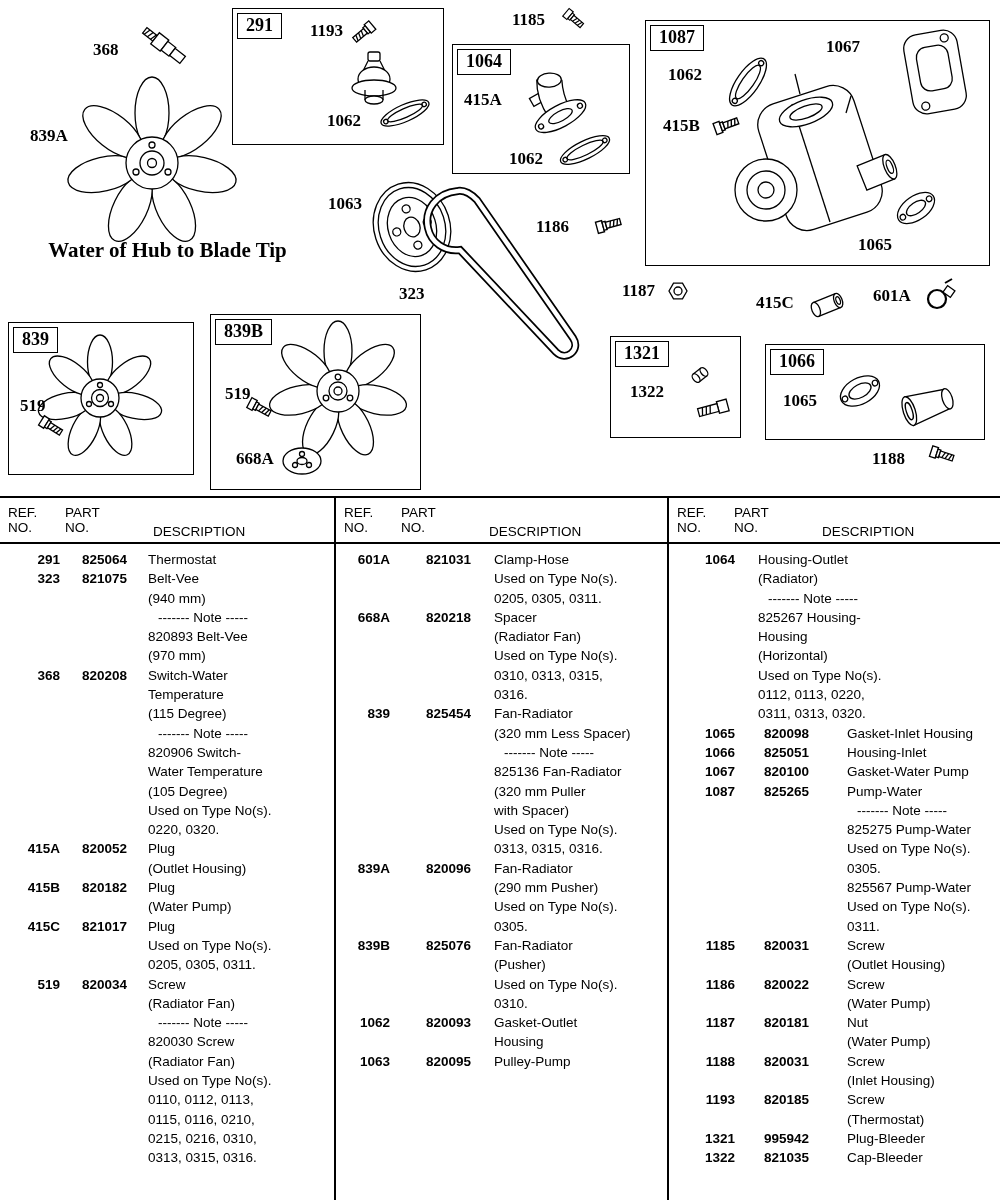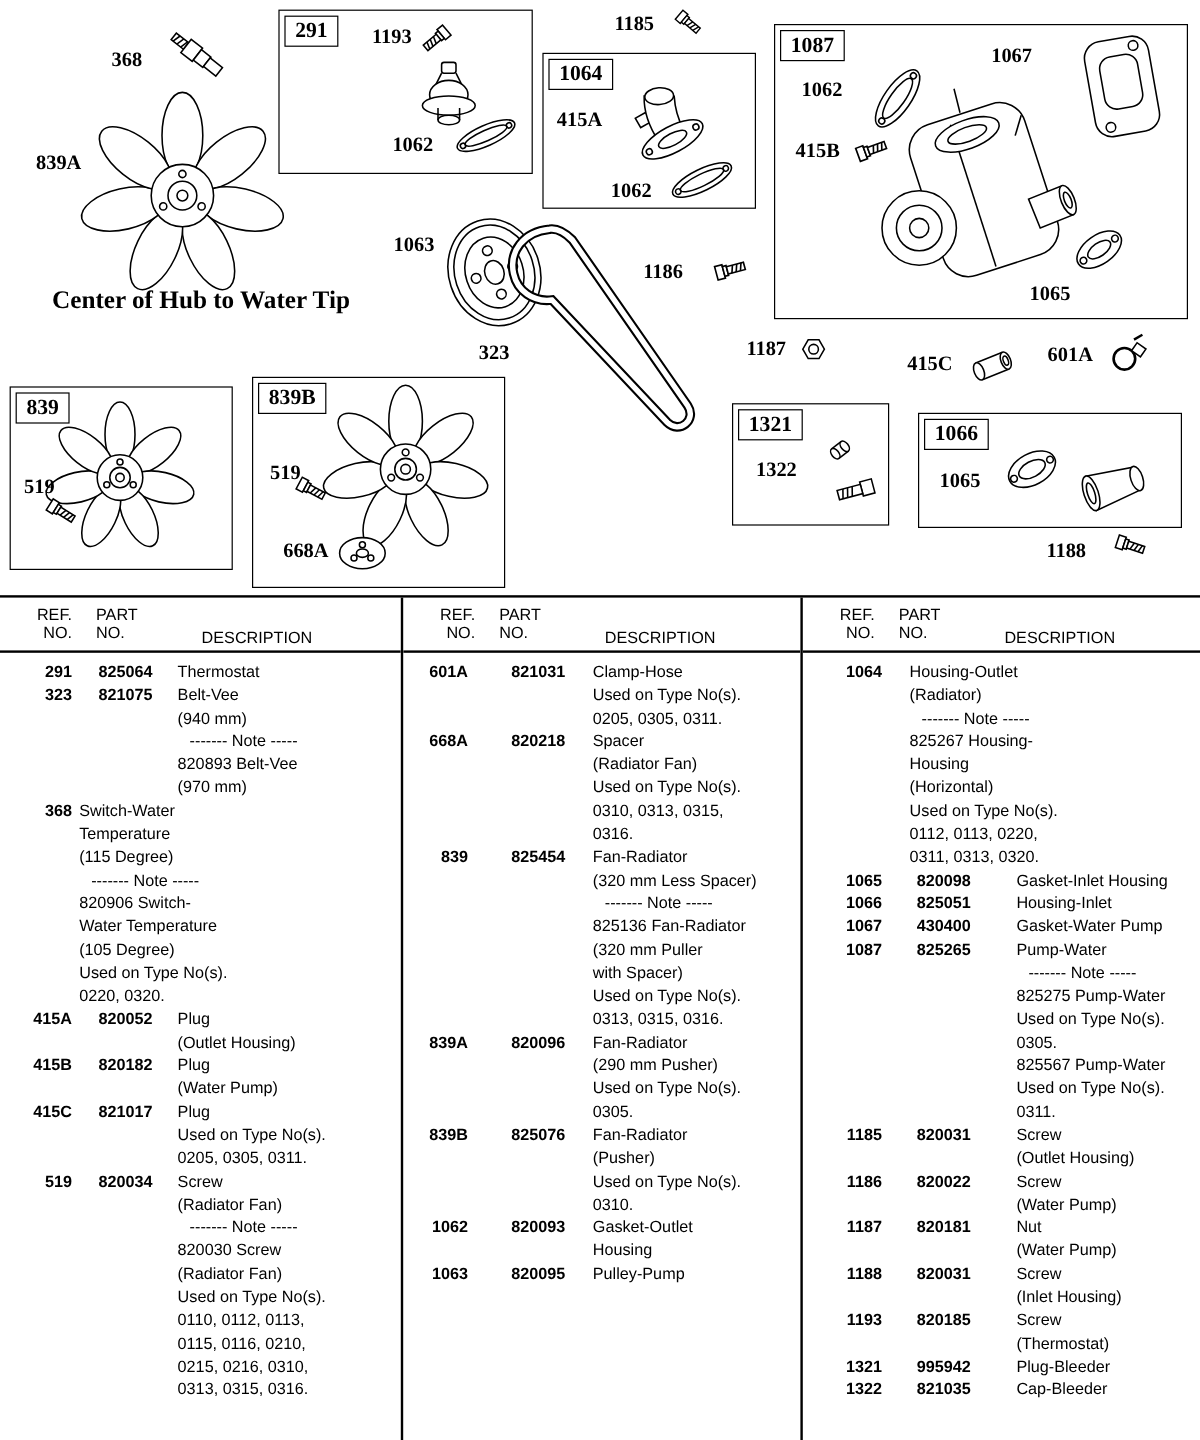--- a/index.html
+++ b/index.html
@@ -20,22 +20,22 @@
 
   
   #parts-table{position:absolute;left:0;top:496px;width:1000px;height:704px;
                display:flex;border-top:2px solid #000;font-size:13.5px}
   .t-col{height:100%;overflow:hidden}
   .c0{width:334px}
   .c1{width:333px;border-left:2px solid #000}
   .c2{width:333px;border-left:2px solid #000}
   .t-head{height:46px;border-bottom:2px solid #000;display:flex;
           align-items:flex-start;padding:7px 0 0 8px;line-height:15px}
-  .h-ref{width:52px;text-align:right}
-  .h-part{margin-left:20px;width:60px}
+  .h-ref{width:52px;text-align:left}
+  .h-part{margin-left:5px;width:60px}
   .h-desc{margin-left:28px;align-self:flex-end;padding-bottom:3px}
   .t-body{padding-top:6px;line-height:19.3px}
   .t-row{display:flex;padding-left:8px;white-space:nowrap}
   .t-ref{font-weight:bold;text-align:right;flex:none}
   .t-part{font-weight:bold;flex:none}
   .t-desc{flex:1 1 auto;min-width:0}
   .t-line b{font-weight:normal}
   .t-line.note{padding-left:10px}
   .c0 .t-ref{width:52px}.c0 .t-part{margin-left:22px;width:60px}.c0 .t-desc{margin-left:6px}
   .c1 .t-ref{width:46px}.c1 .t-part{margin-left:36px;width:60px}.c1 .t-desc{margin-left:8px}
@@ -262,21 +262,21 @@
         <ellipse cx="20" cy="1" rx="5" ry="10.5"></ellipse>
         <ellipse cx="-20" cy="1" rx="6" ry="15"></ellipse>
         <ellipse cx="-20" cy="1" rx="3" ry="9" fill="none"></ellipse>
       </g>
 
       <use href="#screwg" transform="translate(934,452) rotate(18)"></use>
     </g>
   </svg>
 
   <div id="fan-note">
-    <div>Center of Hub to Water Tip</div>
+    <div>Water of Hub to Blade Tip</div>
   </div>
 
 <div class="pbox" style="left: 232px; top: 8px; width: 212px; height: 137px;">
       <div class="pbox-label">291</div>
     </div>
     <div class="pbox" style="left: 452px; top: 44px; width: 178px; height: 130px;">
       <div class="pbox-label">1064</div>
     </div>
     <div class="pbox" style="left: 645px; top: 20px; width: 345px; height: 246px;">
       <div class="pbox-label">1087</div>
@@ -346,20 +346,21 @@
           <div class="t-desc">
             <div class="t-line">Belt-Vee</div>
             <div class="t-line">(940 mm)</div>
             <div class="t-line note"><b>------- Note -----</b></div>
             <div class="t-line"><b>820893</b> Belt-Vee</div>
             <div class="t-line">(970 mm)</div>
           </div>
         </div>
         <div class="t-row">
           <div class="t-ref">368</div>
+          <div class="t-part">820208</div>
           <div class="t-desc">
             <div class="t-line">Switch-Water</div>
             <div class="t-line">Temperature</div>
             <div class="t-line">(115 Degree)</div>
             <div class="t-line note"><b>------- Note -----</b></div>
             <div class="t-line"><b>820906</b> Switch-</div>
             <div class="t-line">Water Temperature</div>
             <div class="t-line">(105 Degree)</div>
             <div class="t-line">Used on Type No(s).</div>
             <div class="t-line">0220, 0320.</div>
@@ -530,21 +531,21 @@
         </div>
         <div class="t-row">
           <div class="t-ref">1066</div>
           <div class="t-part">825051</div>
           <div class="t-desc">
             <div class="t-line">Housing-Inlet</div>
           </div>
         </div>
         <div class="t-row">
           <div class="t-ref">1067</div>
-          <div class="t-part">430400</div>
+          <div class="t-part">820100</div>
           <div class="t-desc">
             <div class="t-line">Gasket-Water Pump</div>
           </div>
         </div>
         <div class="t-row">
           <div class="t-ref">1087</div>
           <div class="t-part">825265</div>
           <div class="t-desc">
             <div class="t-line">Pump-Water</div>
             <div class="t-line note"><b>------- Note -----</b></div>

